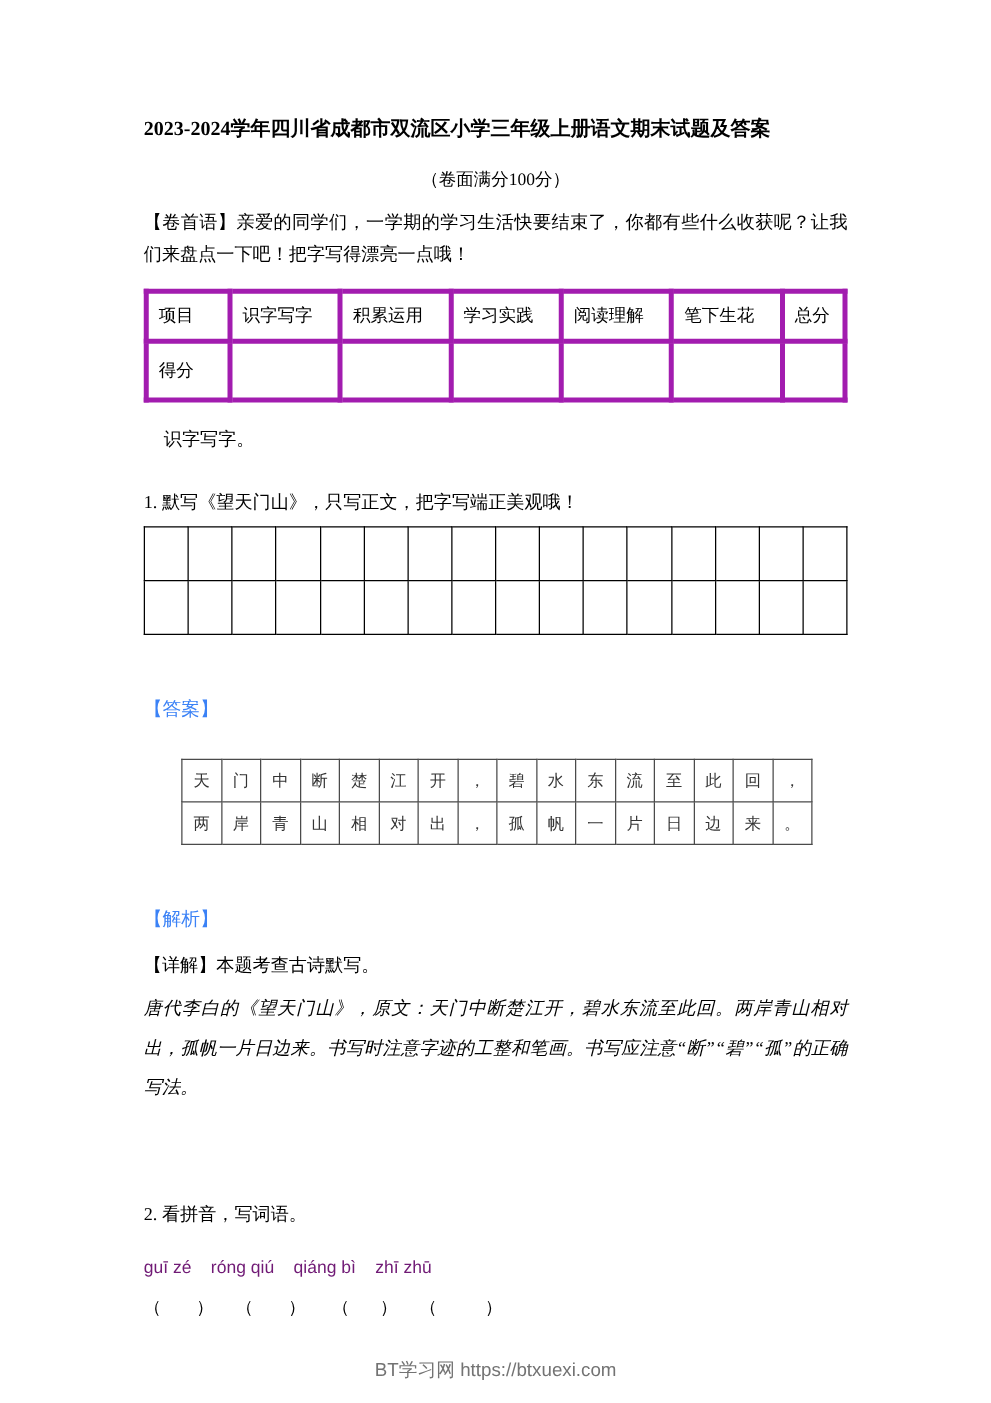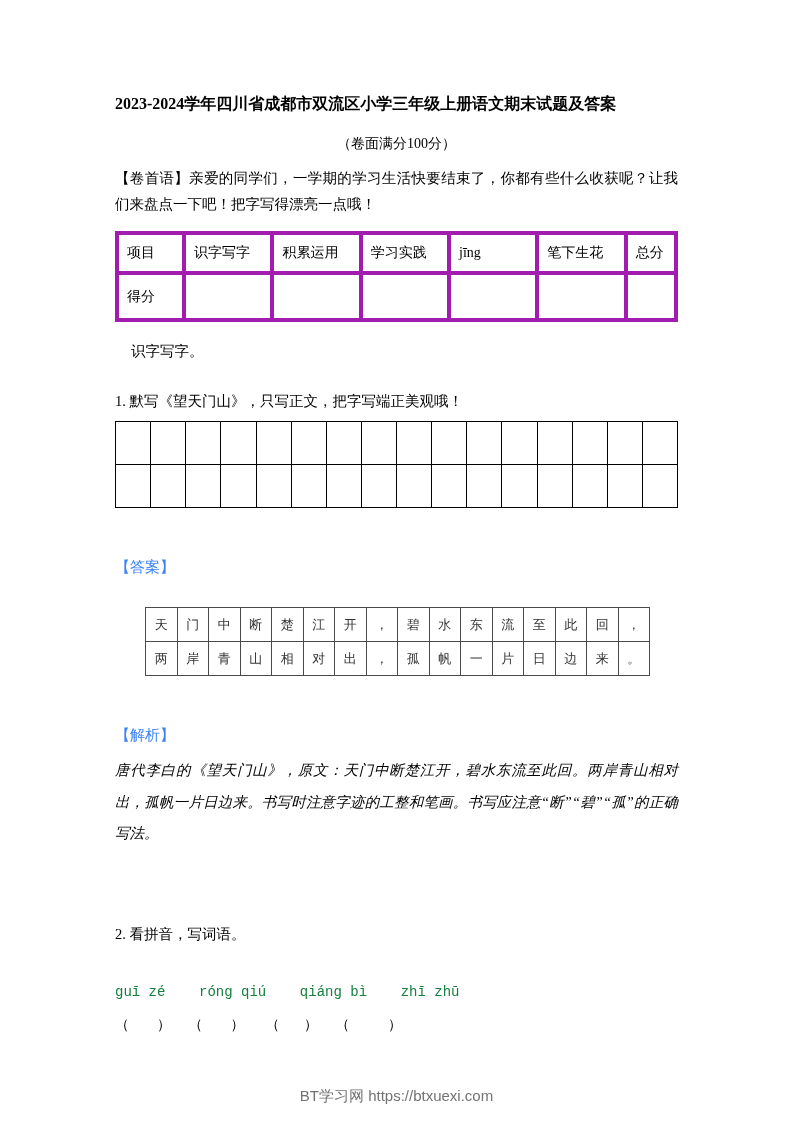--- a/index.html
+++ b/index.html
@@ -39,22 +39,22 @@
   .answer-table td {
     border: 1px solid #4a4a4a; height: 34px; text-align: center;
     font-size: 13px; color: #333; vertical-align: middle;
   }
 
   .detail { margin-top: 18px; font-size: 14.5px; }
   .explanation { margin-top: 10px; font-size: 14.5px; line-height: 2.15; text-align: justify; font-style: italic; }
 
   .q2 { margin-top: 76px; font-size: 14.5px; }
   .pinyin {
-    font-family: Liberation Mono, monospace;
-    font-size: 14px; white-space: pre; margin-top: 40px; color: #15803d;
+    font-family: Liberation Sans, sans-serif;
+    font-size: 14px; white-space: pre; margin-top: 24px; color: #701a75;
   }
   .brackets { font-size: 14px; white-space: pre; margin-top: 16px; }
 
   .footer {
     position: absolute; bottom: 16px; left: 0; width: 100%;
     text-align: center; color: #737373; font-size: 15px;
     font-family: "Liberation Sans", sans-serif;
   }
 </style>
 </head>
@@ -68,21 +68,21 @@
 
   <p class="intro">【卷首语】亲爱的同学们，一学期的学习生活快要结束了，你都有些什么收获呢？让我们来盘点一下吧！把字写得漂亮一点哦！</p>
 
   <table class="score-table">
     <tbody>
       <tr>
           <td>项目</td>
           <td>识字写字</td>
           <td>积累运用</td>
           <td>学习实践</td>
-          <td>jīng</td>
+          <td>阅读理解</td>
           <td>笔下生花</td>
           <td>总分</td>
         </tr>
       <tr>
           <td>得分</td>
           <td></td>
           <td></td>
           <td></td>
           <td></td>
           <td></td>
@@ -174,20 +174,21 @@
           <td>日</td>
           <td>边</td>
           <td>来</td>
           <td>。</td>
         </tr>
       </tbody>
   </table>
 
   <div class="label-blue">【解析】</div>
 
+  <div class="detail">【详解】本题考查古诗默写。</div>
 
   <p class="explanation">唐代李白的《望天门山》，原文：天门中断楚江开，碧水东流至此回。两岸青山相对出，孤帆一片日边来。书写时注意字迹的工整和笔画。书写应注意“断”“碧”“孤”的正确写法。</p>
 
   <div class="q2">2. 看拼音，写词语。</div>
 
   <div class="pinyin">guī zé    róng qiú    qiáng bì    zhī zhū</div>
 
   <div class="brackets">（        ）     （        ）      （       ）     （           ）</div>
 
 

